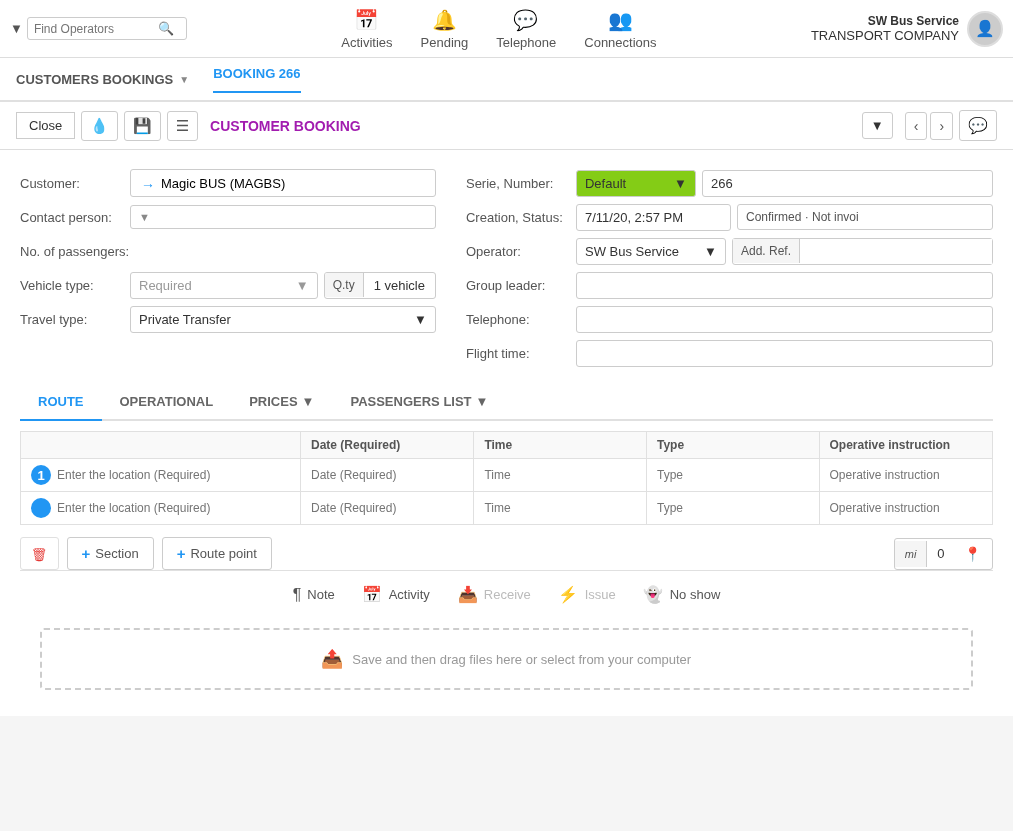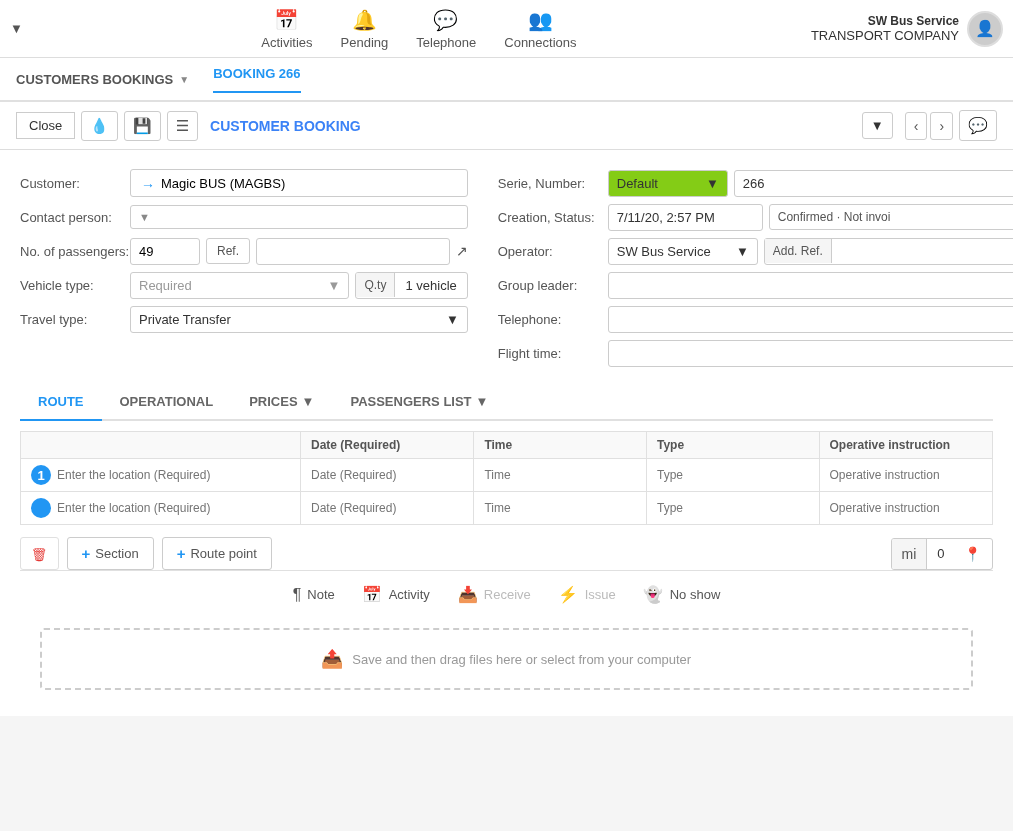--- a/index.html
+++ b/index.html
@@ -57,21 +57,21 @@
       border: 1px solid #ccc; background: #fff; border-radius: 3px;
       padding: 5px 8px; cursor: pointer; font-size: 15px; color: #555;
       display: flex; align-items: center; justify-content: center;
     }
     .btn-dropdown {
       border: 1px solid #ccc; background: #fff; border-radius: 3px;
       padding: 5px 8px; cursor: pointer; font-size: 13px; color: #333;
       margin-left: auto;
     }
     .page-title {
-      font-size: 14px; font-weight: 700; color: #3b82f6; margin-left: 6px;
+      font-size: 14px; font-weight: 700; color: #a21caf; margin-left: 6px;
     }
     .toolbar-nav { display: flex; align-items: center; gap: 3px; margin-left: 6px; }
     .btn-nav {
       border: 1px solid #ccc; background: #fff; border-radius: 3px;
       padding: 5px 8px; cursor: pointer; font-size: 14px; color: #555;
     }
     .btn-comment {
       border: 1px solid #ccc; background: #fff; border-radius: 3px;
       padding: 5px 8px; cursor: pointer; font-size: 16px; color: #555;
     }
@@ -193,21 +193,21 @@
     .btn-add {
       border: 1px solid #ccc; background: #fff; border-radius: 3px;
       padding: 7px 14px; cursor: pointer; color: #555; font-size: 13px;
       display: flex; align-items: center; gap: 5px;
     }
     .btn-add .plus { color: #2196f3; font-size: 15px; font-weight: bold; }
     .distance-box {
       margin-left: auto; display: flex; align-items: center; gap: 0;
       border: 1px solid #ccc; border-radius: 3px; overflow: hidden;
     }
-    .dist-unit { padding: 7px 10px; background: #f5f5f5; font-size: 14px; color: #555; border-right: 1px solid #ccc; }
+    .dist-unit { padding: 7px 10px; background: #f5f5f5; font-size: 11px; color: #555; border-right: 1px solid #ccc; font-style: italic; }
     .dist-value { padding: 7px 10px; font-size: 13px; color: #333; }
     .dist-icon { padding: 7px 10px; font-size: 14px; color: #555; cursor: pointer; }
 
     
     .bottom-bar {
       display: flex; align-items: center; justify-content: center; gap: 28px;
       padding: 14px 20px; border-top: 1px solid #e0e0e0; background: #fff;
     }
     .bottom-action {
       display: flex; align-items: center; gap: 6px; cursor: pointer; color: #555; font-size: 13px;
@@ -225,20 +225,24 @@
 
     
     .route-row-wrapper { position: relative; }
   </style>
 </head>
 <body>
 
 <div class="top-nav">
   <div class="dropdown-trigger">
     <span>▼</span>
+  </div>
+  <div class="search-box">
+    <input type="text" placeholder="Find Operators" style="">
+    <span class="search-icon">🔍</span>
   </div>
 
   <div class="nav-center">
     <div class="nav-item">
       <span class="icon">📅</span>
       <span>Activities</span>
     </div>
     <div class="nav-item">
       <span class="icon">🔔</span>
       <span>Pending</span>
@@ -302,26 +306,20 @@
 
       <div class="form-row">
         <span class="form-label">Contact person:</span>
         <div class="form-input-arrow">
           <span class="arrow-icon">▼</span>
         </div>
       </div>
 
       <div class="form-row">
         <span class="form-label">No. of passengers:</span>
-        <div class="pax-row">
-          <input class="pax-input" type="text" value="49" style="">
-          <button class="ref-btn">Ref.</button>
-          <input class="ref-input" type="text" style="">
-          <span class="ref-ext-icon">↗</span>
-        </div>
       </div>
 
       <div class="form-row">
         <span class="form-label">Vehicle type:</span>
         <div class="vehicle-row">
           <div class="vehicle-select">
             <span style="color:#999">Required</span>
             <span>▼</span>
           </div>
           <div class="qty-group">

